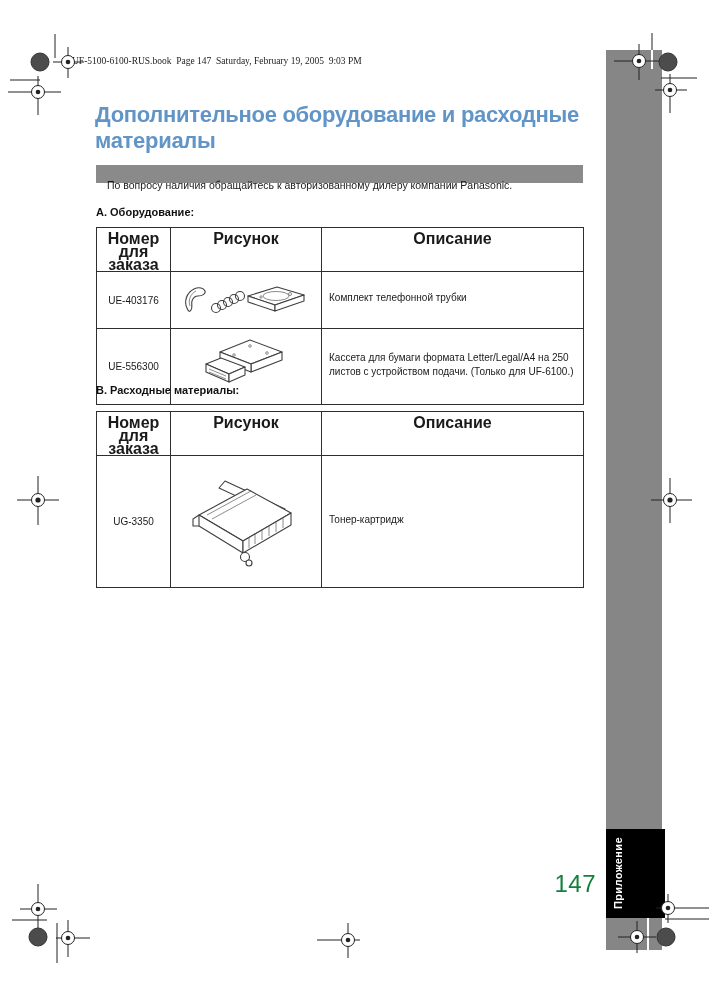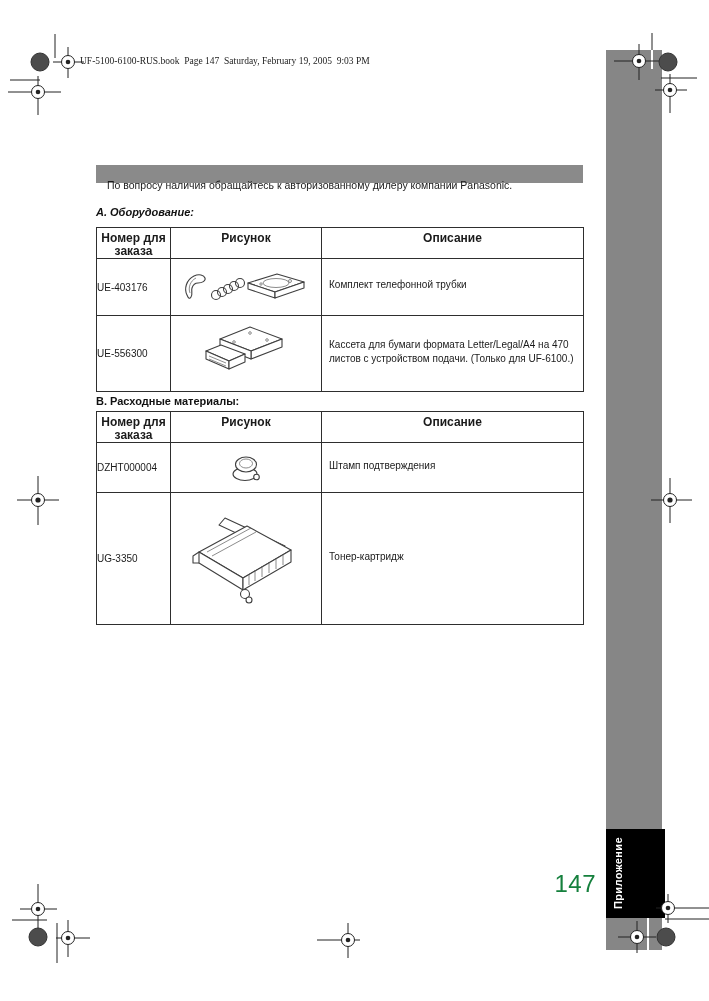--- a/index.html
+++ b/index.html
@@ -7,21 +7,21 @@
   body { font-family: "Liberation Sans", "DejaVu Sans", sans-serif; }
   .page {
     position: relative;
     width: 709px;
     height: 1001px;
     background: #ffffff;
     overflow: hidden;
   }
   .print-header {
     position: absolute;
-    left: 80px; top: 56px;
+    left: 72px; top: 56px;
     font-family: "Liberation Serif", "DejaVu Serif", serif;
     font-size: 9.5px;
     color: #1c1c1c;
     white-space: pre;
     text-align: center;
   }
   .page-title {
     position: absolute;
     left: 95px; top: 102px;
     width: 500px;
@@ -42,45 +42,46 @@
     font-size: 10.5px;
     color: #1a1a1a;
   }
   .section-heading {
     position: absolute;
     left: 96px;
     font-size: 11px;
     font-weight: bold;
     color: #111;
   }
-  .heading-a { top: 206px; font-style: italic; }
-  .heading-b { top: 395px; }
+  .heading-a { top: 206px; }
+  .heading-b { top: 384px; }
 
   table.parts {
     position: absolute;
     left: 96px;
     width: 487px;
     border-collapse: collapse;
     table-layout: fixed;
   }
   .table-a { top: 227px; }
   .table-b { top: 411px; }
   table.parts th, table.parts td {
     border: 1px solid #2e2e2e;
     font-size: 10px;
     color: #1a1a1a;
   }
   table.parts th {
-    font-size: 12px;
+    font-size: 16px;
     font-weight: bold;
     vertical-align: top;
     padding-top: 4px;
     line-height: 13px;
   }
   table.parts td.order-no {
+    text-align: center;
     vertical-align: middle;
   }
   table.parts td.figure {
     text-align: center;
     vertical-align: middle;
   }
   table.parts td.descr {
     vertical-align: middle;
     padding: 0 6px 4px 7px;
     line-height: 13.5px;
@@ -144,20 +145,21 @@
 
 <div class="page">
 
   <div class="sidebar-bar"></div>
   <div class="appendix-tab">
     <span class="tab-label">Приложение</span>
   </div>
 
   <div class="print-header">UF-5100-6100-RUS.book  Page 147  Saturday, February 19, 2005  9:03 PM</div>
 
+  <h1 class="page-title">Дополнительное оборудование и расходные материалы</h1>
 
   <div class="section-divider-bar"></div>
 
   <p class="availability-note">По вопросу наличия обращайтесь к авторизованному дилеру компании Panasonic.</p>
 
   <div class="section-heading heading-a">А. Оборудование:</div>
 
   <table class="parts table-a">
     <colgroup>
         <col style="width:74px">
@@ -203,51 +205,38 @@
           <path class="line-art" d="M2,28 L17,22 L41,31 L25,38 Z"></path>
           <path class="line-art" d="M2,28 L2,36 L25,46 L25,38 Z"></path>
           <path class="line-art" d="M41,31 L41,39 L25,46 L25,38 Z"></path>
           <path class="line-thin" d="M5,33 L22,40"></path>
           <path class="line-thin" d="M5,36 L22,43"></path>
           <circle class="line-thin" cx="46" cy="10" r="1.3"></circle>
           <circle class="line-thin" cx="63" cy="17" r="1.3"></circle>
           <circle class="line-thin" cx="30" cy="19" r="1.3"></circle>
         </svg>
       </td>
-      <td class="descr">Кассета для бумаги  формата Letter/Legal/A4 на 470 листов с устройством подачи. (Только для UF-6100.)</td>
+      <td class="descr">Кассета для бумаги  формата Letter/Legal/A4 на 250 листов с устройством подачи. (Только для UF-6100.)</td>
     </tr>
   </tbody>
     </table>
 
   <div class="section-heading heading-b">В. Расходные материалы:</div>
 
   <table class="parts table-b">
     <colgroup>
         <col style="width:74px">
         <col style="width:151px">
         <col style="width:262px">
       </colgroup>
     <tbody>
         <tr class="hdr">
       <th>Номер для заказа</th>
       <th>Рисунок</th>
       <th>Описание</th>
-    </tr>
-    <tr class="row-1">
-      <td class="order-no">DZHT000004</td>
-      <td class="figure">
-
-        <svg width="30" height="28" viewBox="0 0 30 28">
-          <ellipse class="line-art" cx="14" cy="20" rx="12" ry="6.5"></ellipse>
-          <circle class="line-art" cx="25.5" cy="23" r="2.8"></circle>
-          <ellipse class="line-art" cx="15" cy="10.5" rx="10.5" ry="7.5"></ellipse>
-          <ellipse class="line-thin" cx="15" cy="9.5" rx="6.5" ry="4.5"></ellipse>
-        </svg>
-      </td>
-      <td class="descr">Штамп подтверждения</td>
     </tr>
     <tr class="row-2">
       <td class="order-no">UG-3350</td>
       <td class="figure">
 
         <svg width="110" height="98" viewBox="0 0 110 98">
           <path class="line-art" d="M34,8 L94,36 L88,43 L28,15 Z"></path>
           <path class="line-art" d="M8,42 L56,16 L100,40 L52,68 Z"></path>
           <path class="line-art" d="M8,42 L8,53 L52,80 L52,68 Z"></path>
           <path class="line-art" d="M100,40 L100,52 L52,80 L52,68 Z"></path>

